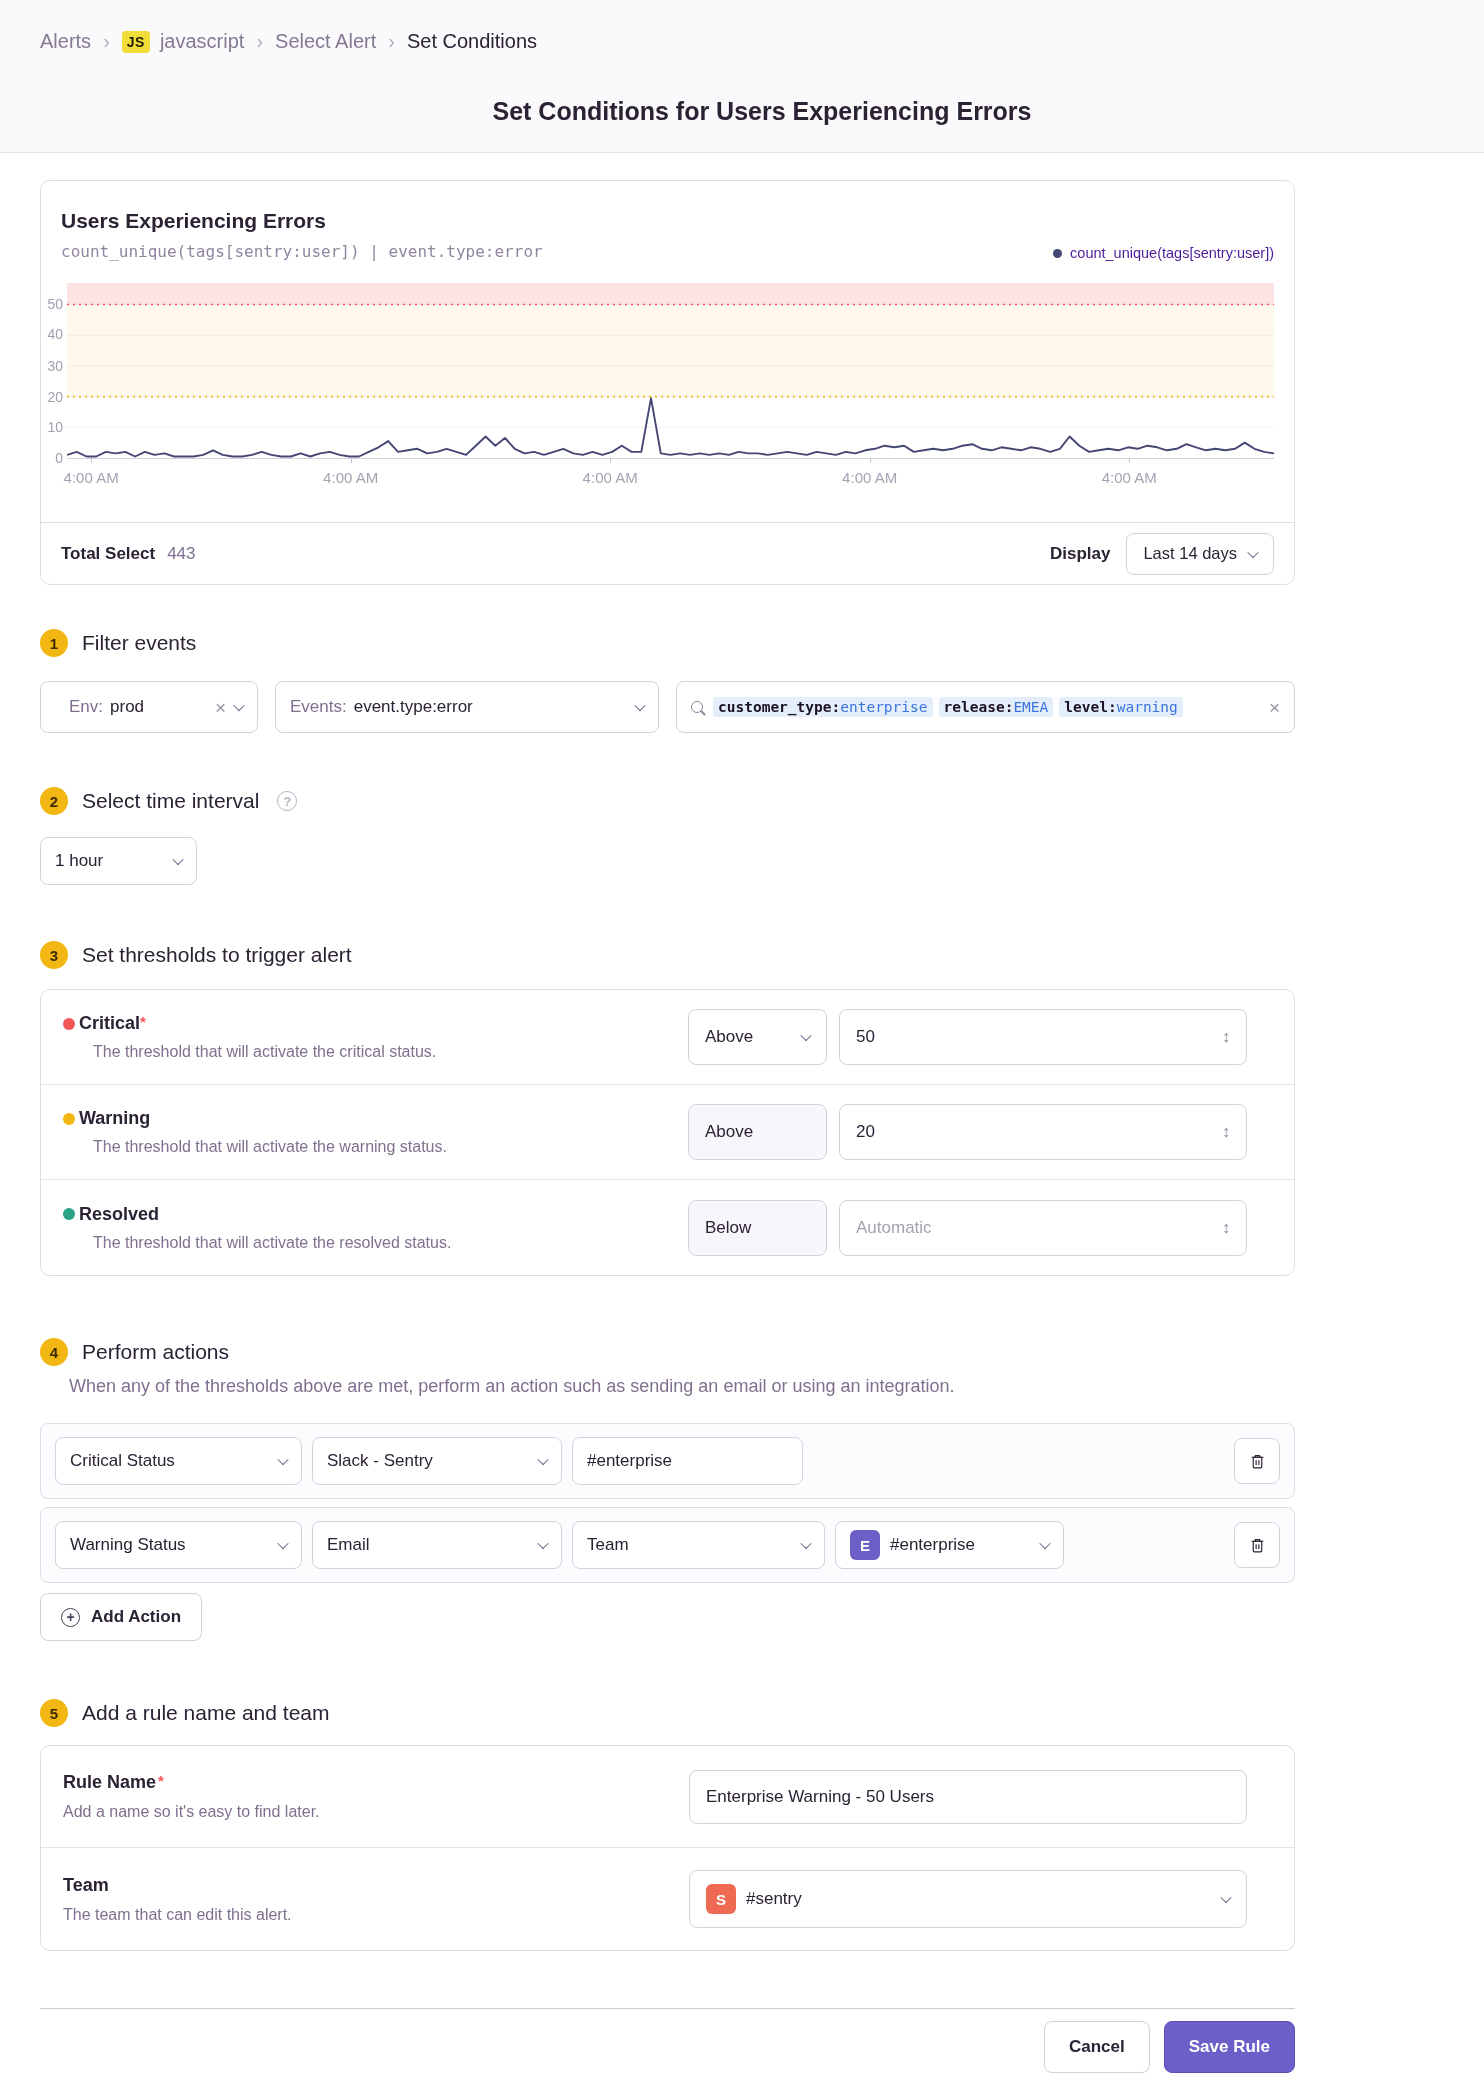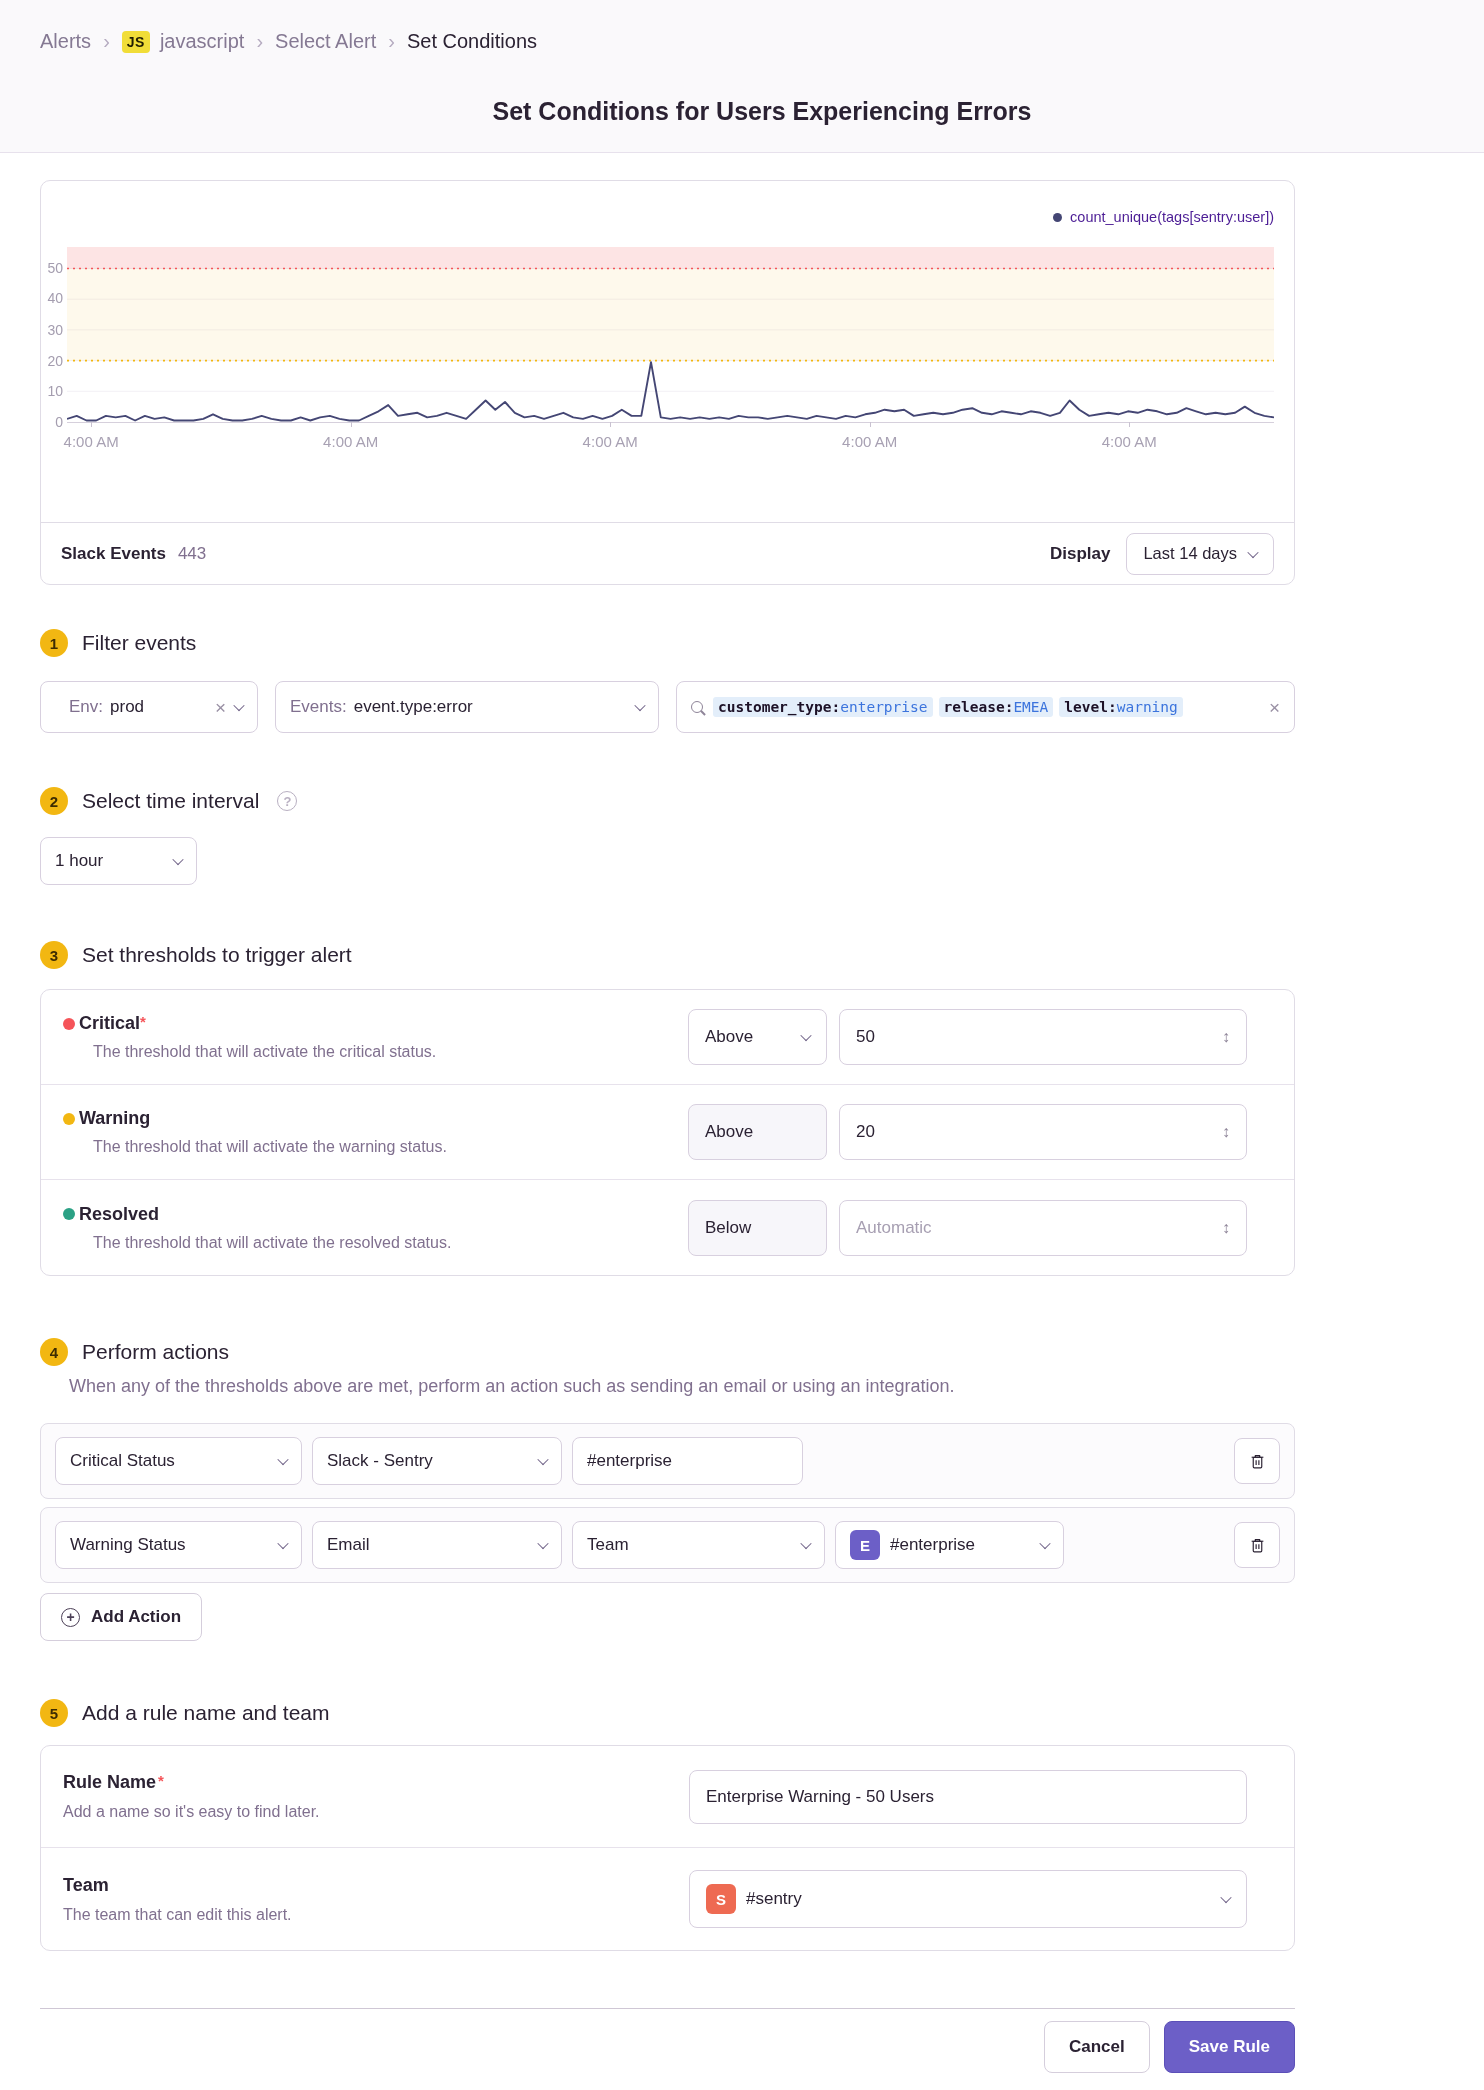--- a/index.html
+++ b/index.html
@@ -155,20 +155,24 @@
     <span class="crumb-sep">›</span>
     <span class="crumb current">Set Conditions</span>
   </nav>
   <h1 class="page-title">Set Conditions for Users Experiencing Errors</h1>
 </header>
 
 <main>
 
   <section class="panel chart-panel">
     <div class="chart-inner chart-head">
+      <div>
+        <h2 class="chart-title">Users Experiencing Errors</h2>
+        <div class="chart-query mono">count_unique(tags[sentry:user])  |  event.type:error</div>
+      </div>
       <div class="legend">
         <span class="legend-dot" style="background: rgb(68, 70, 116);"></span>
         <span>count_unique(tags[sentry:user])</span>
       </div>
     </div>
     <div class="chart-inner plot" id="plot">
       <div class="plot-area" id="plotArea">
           <svg viewBox="0 0 1207 175" width="1207" height="175">
             <rect x="0" y="0" width="1207" height="21.491228070175453" fill="rgba(245,84,89,0.16)"></rect>
             <rect x="0" y="21.491228070175453" width="1207" height="92.10526315789473" fill="rgba(242,183,18,0.08)"></rect>
@@ -194,21 +198,21 @@
         <div class="x-tick-label" style="left: 309.645px; top: 186px;">4:00 AM</div>
         <div class="x-tick-mark" style="left: 569.15px; top: 175px;"></div>
         <div class="x-tick-label" style="left: 569.15px; top: 186px;">4:00 AM</div>
         <div class="x-tick-mark" style="left: 828.655px; top: 175px;"></div>
         <div class="x-tick-label" style="left: 828.655px; top: 186px;">4:00 AM</div>
         <div class="x-tick-mark" style="left: 1088.16px; top: 175px;"></div>
         <div class="x-tick-label" style="left: 1088.16px; top: 186px;">4:00 AM</div>
       </div>
     <div class="chart-foot">
       <div class="total-events">
-        <span class="bold">Slack Events</span>
+        <span class="bold">Total Select</span>
         <span class="muted">443</span>
       </div>
       <div class="display-ctl">
         <span class="bold">Display</span>
         <button class="range-btn">
           <span>Last 14 days</span>
           <span class="chev"></span>
         </button>
       </div>
     </div>

